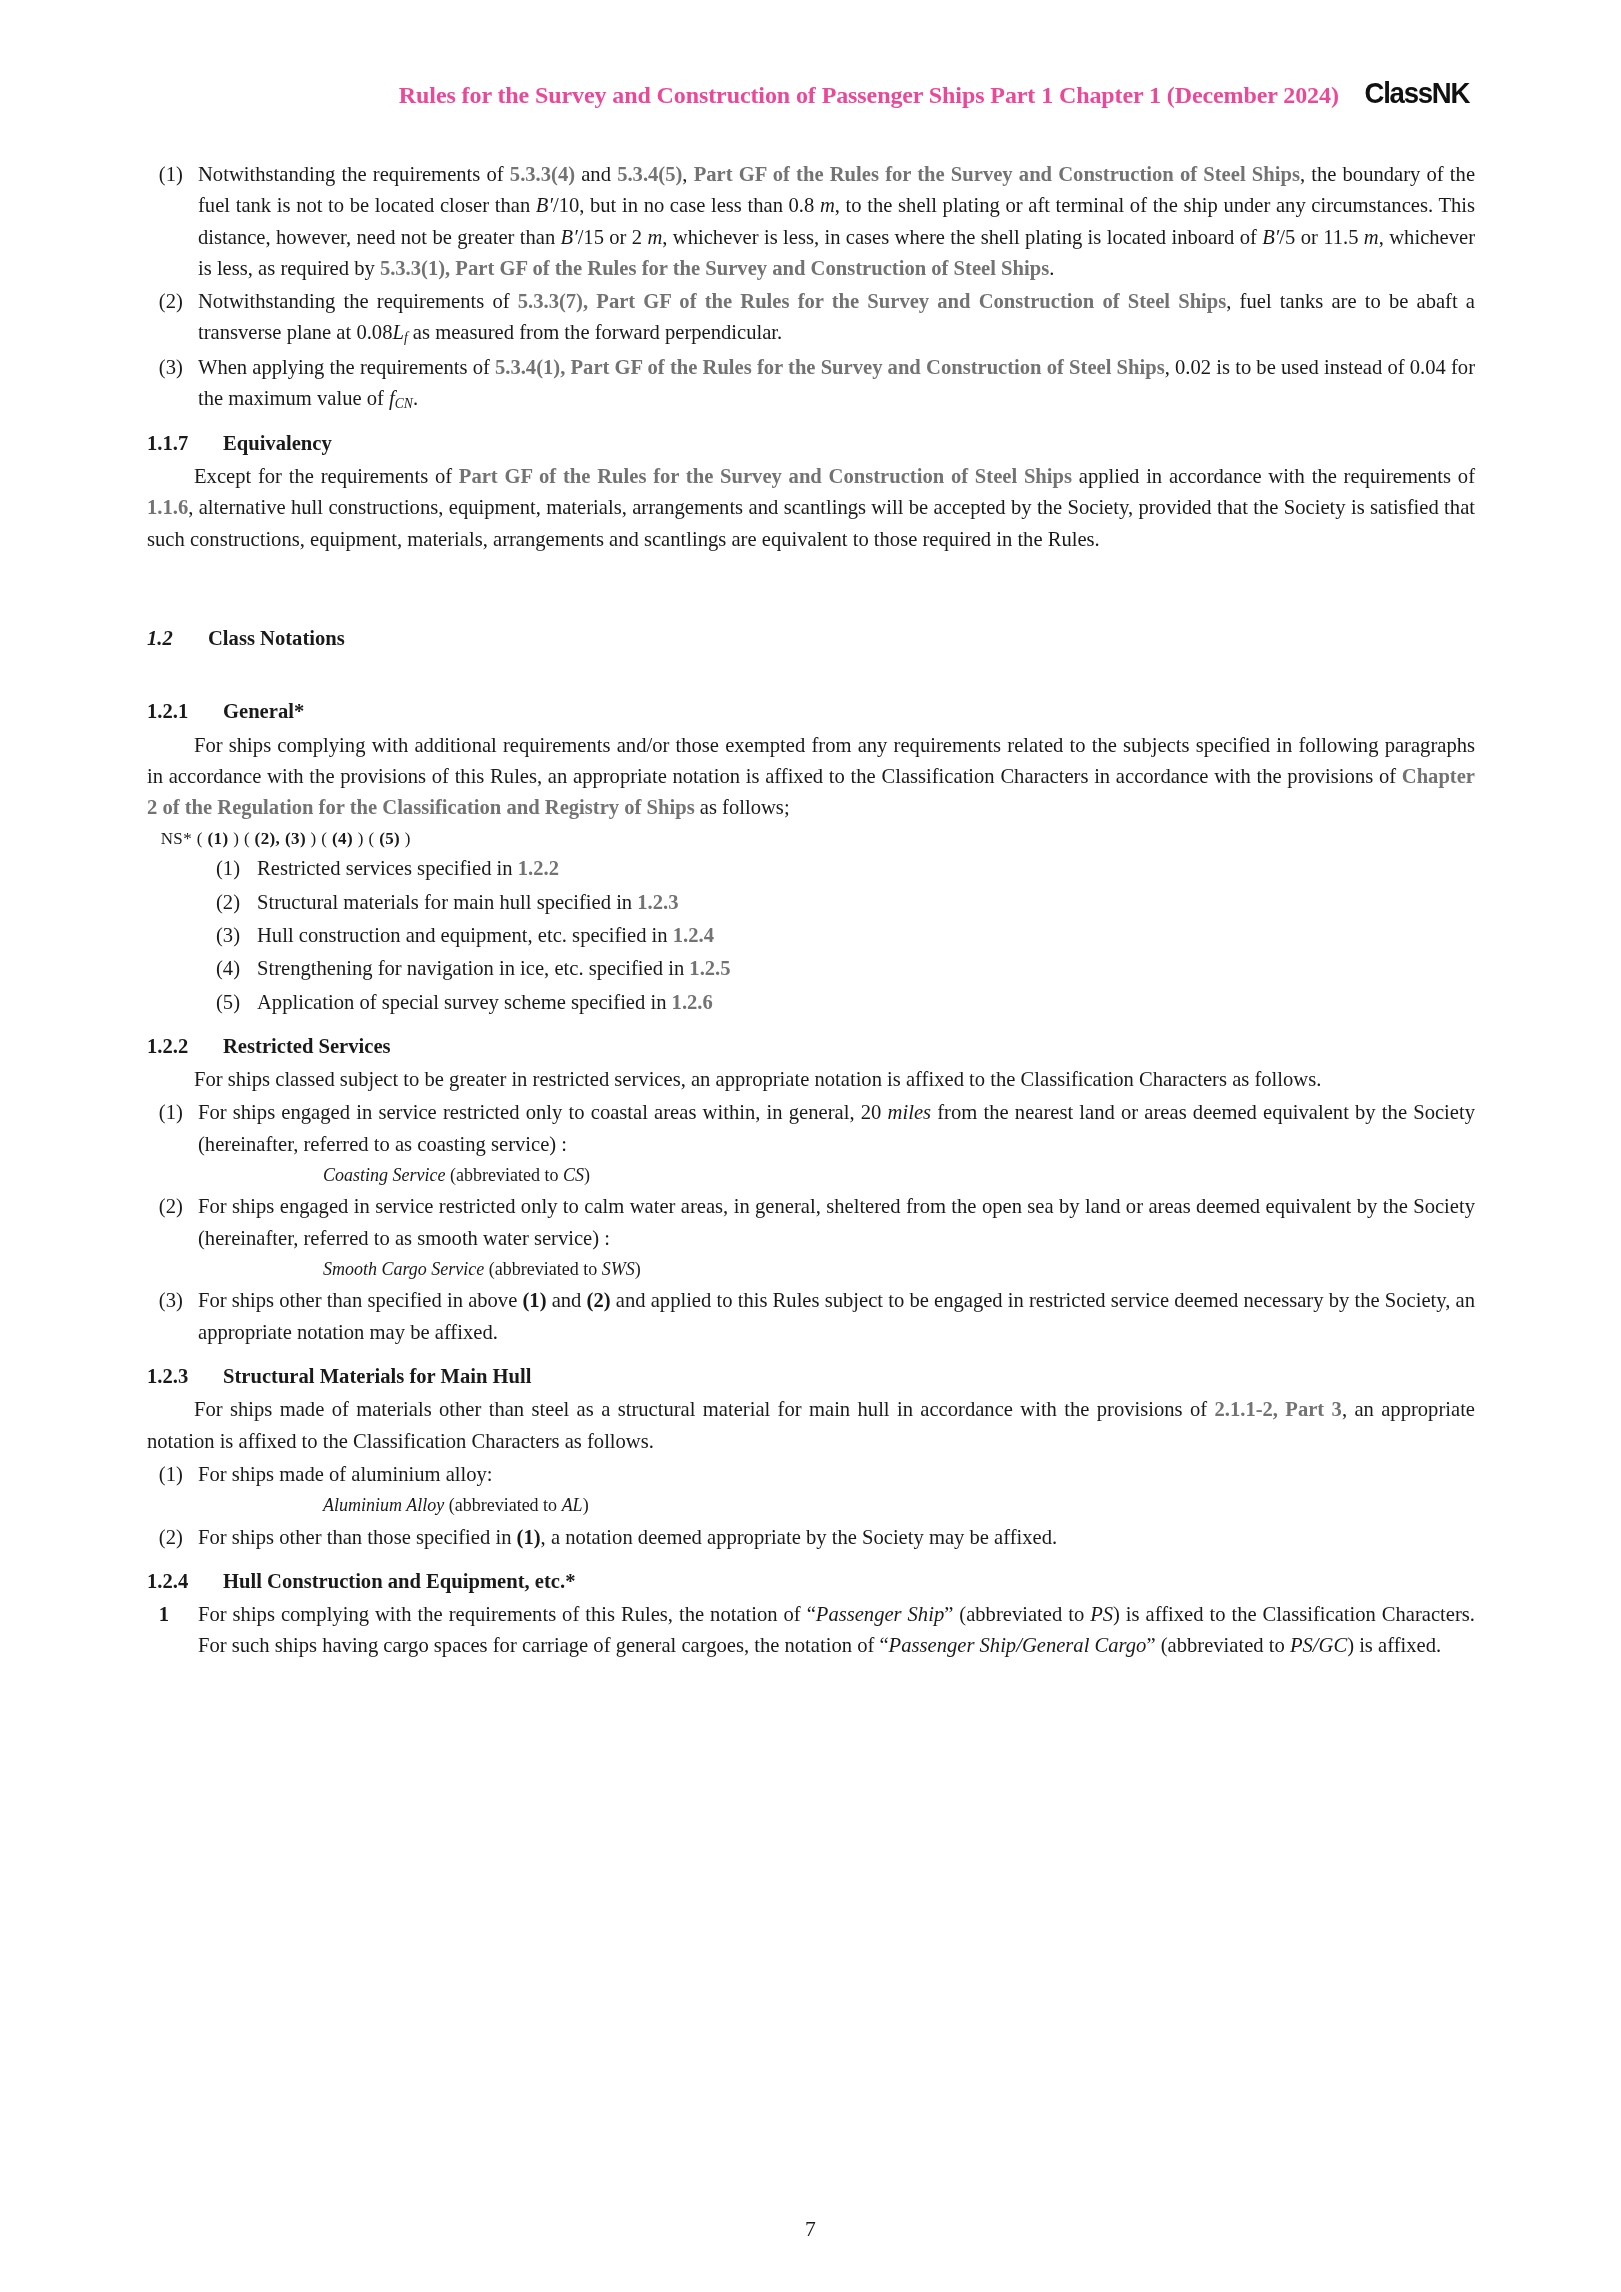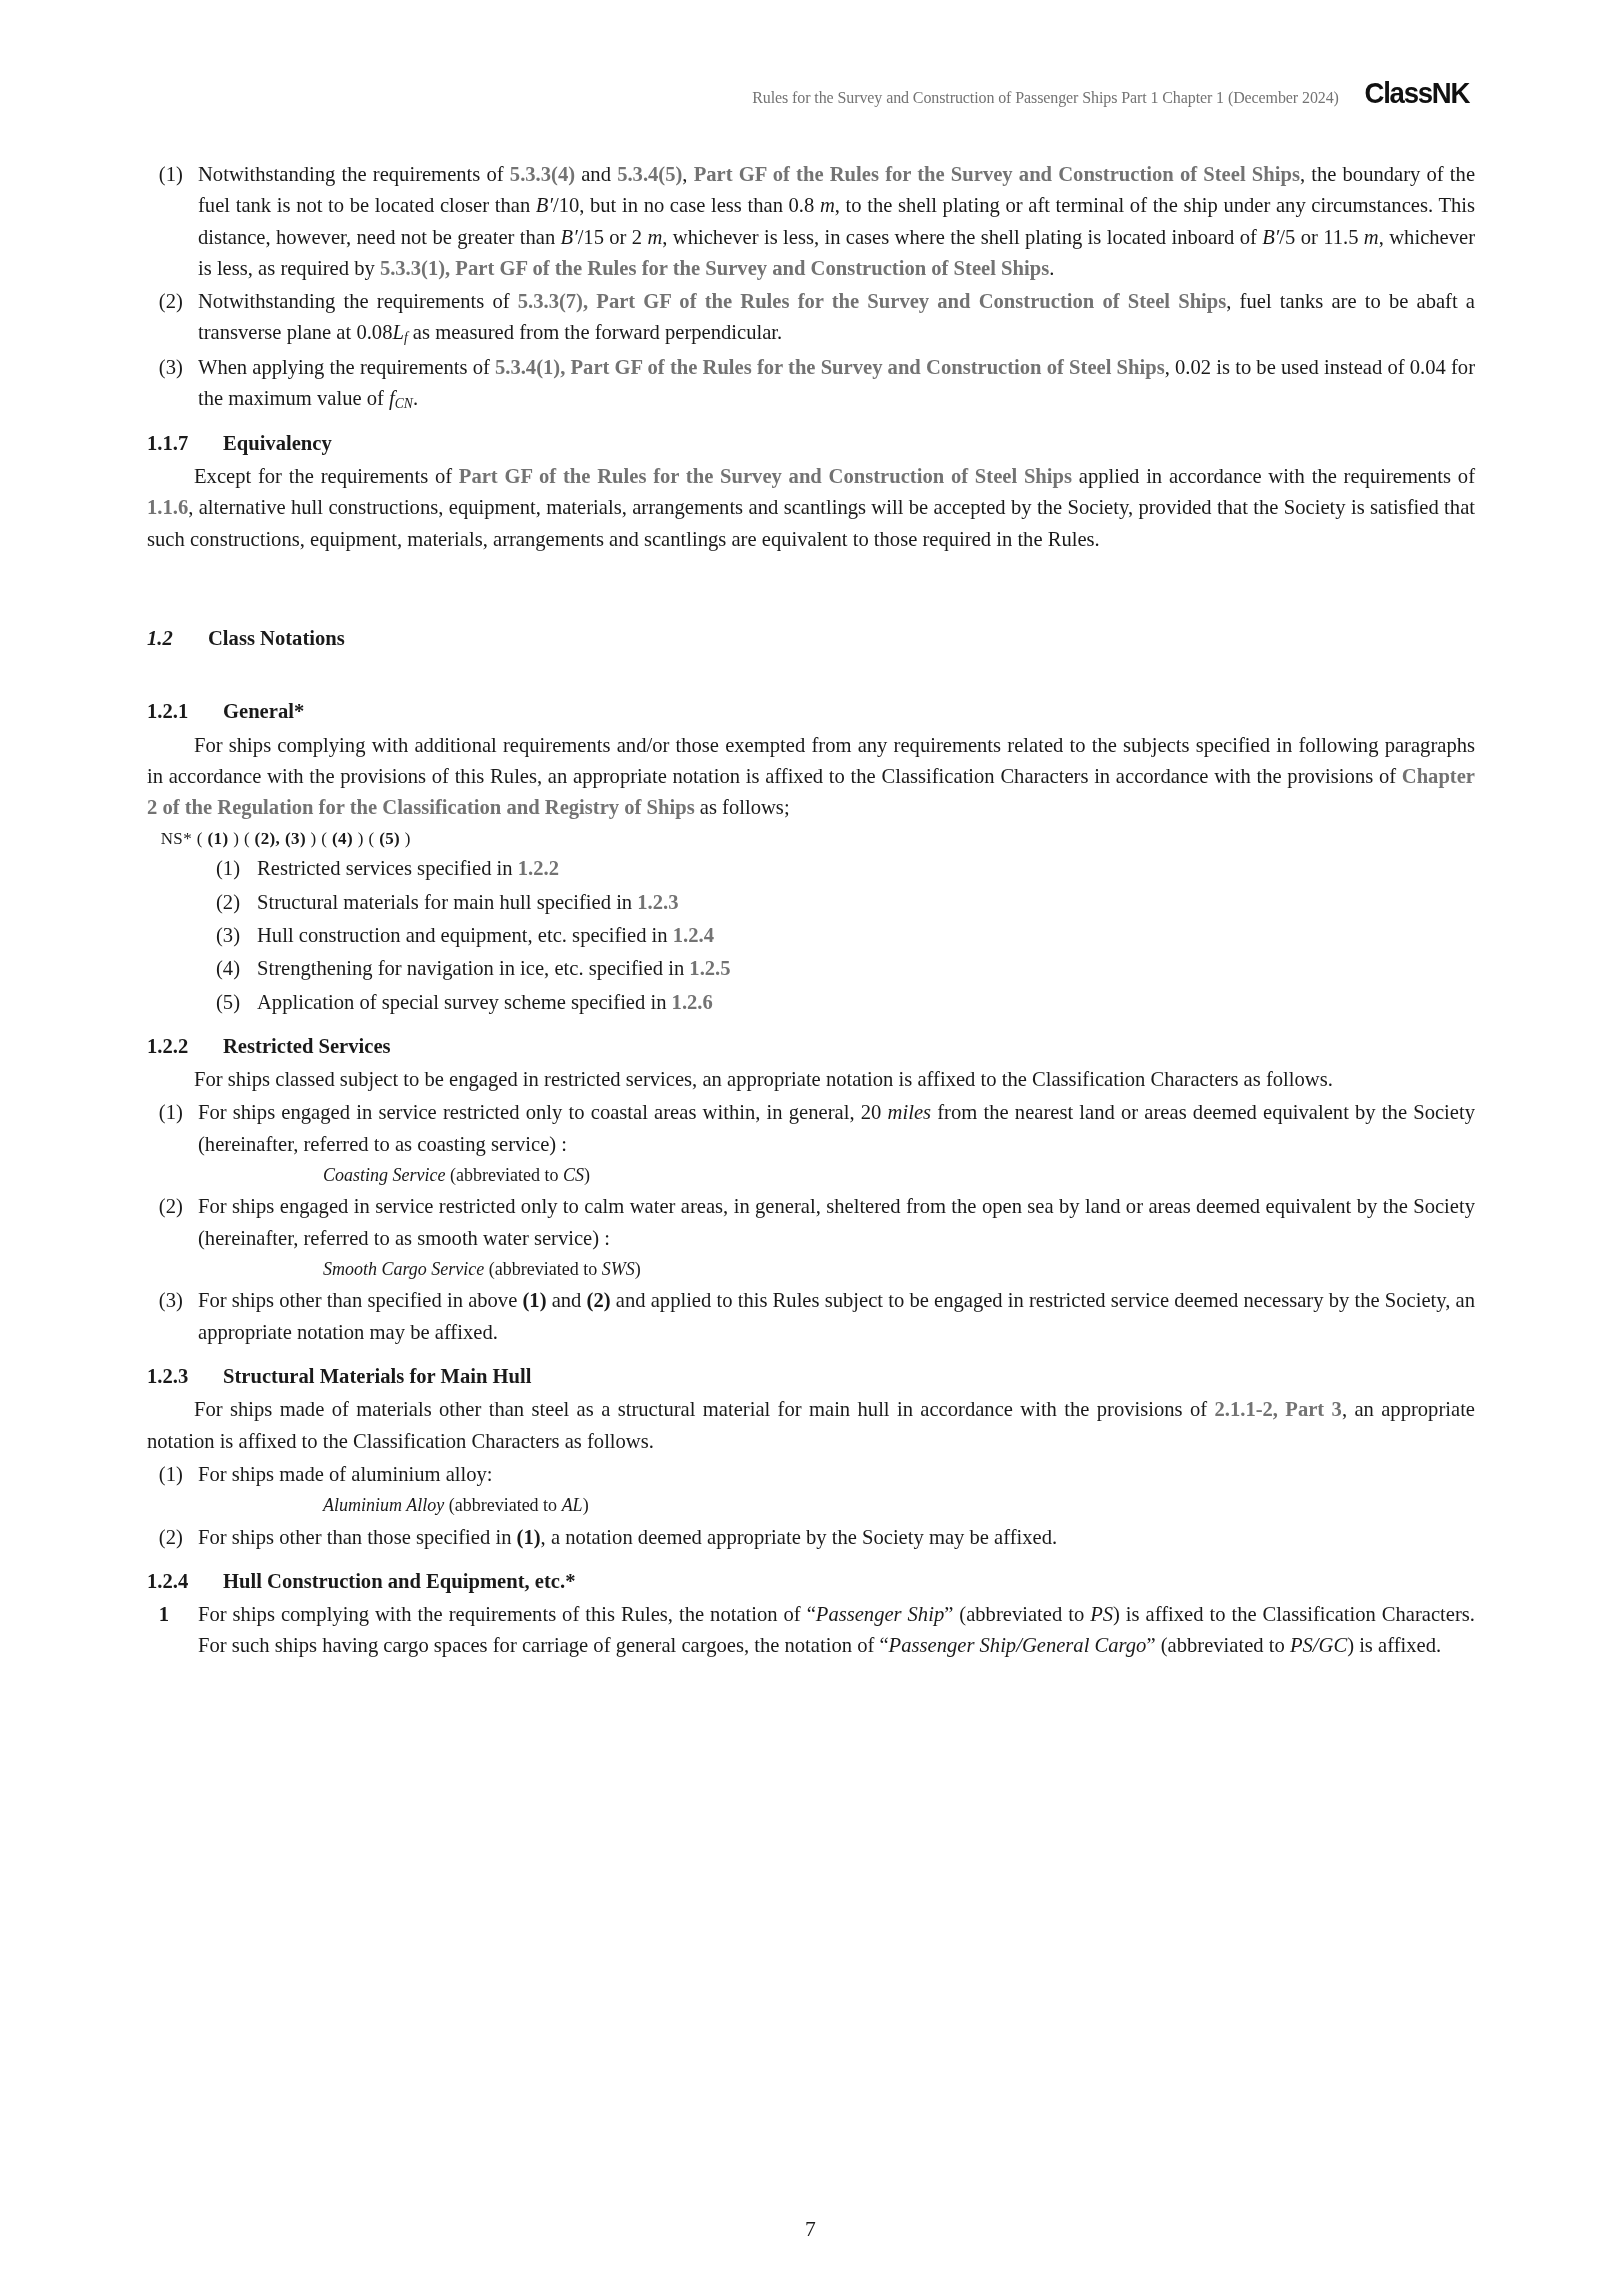--- a/index.html
+++ b/index.html
@@ -25,25 +25,25 @@
     position: absolute;
     top: 76px;
     left: 0;
     right: 0;
     display: flex;
     align-items: baseline;
     justify-content: flex-end;
     padding-right: 147px;
   }
   .header-title {
-    font-size: 16px;
-    font-weight: normal;
+    font-size: 24px;
+    font-weight: bold;
     letter-spacing: -0.1px;
     white-space: nowrap;
-    color: #737373;
+    color: #ec4899;
   }
   .header-logo {
     margin-left: 21.6px;
     font-family: "Liberation Sans", "DejaVu Sans", sans-serif;
     font-size: 30px;
     font-weight: bold;
     letter-spacing: -1.4px;
     color: #111111;
     transform: scaleX(0.92);
     transform-origin: left baseline;
@@ -232,21 +232,21 @@
       <div class="item indent">
         <span class="marker">(5)</span>
         <span class="itext"><span>Application of special survey scheme specified in </span><span class="lnk">1.2.6</span></span>
       </div>
     </div>
 
     <div class="heading">
       <span class="num">1.2.2</span>
       <span class="ttl">Restricted Services</span>
     </div>
-    <p class="body-par"><span>For ships classed subject to be engaged in restricted services, an appropriate notation is affixed to the Classification Characters as follows.</span></p>
+    <p class="body-par"><span>For ships classed subject to be greater in restricted services, an appropriate notation is affixed to the Classification Characters as follows.</span></p>
 
     <div class="item">
       <span class="marker">(1)</span>
       <span class="itext"><span>For ships engaged in service restricted only to coastal areas within, in general, 20 </span><span class="it">miles</span><span> from the nearest land or areas deemed equivalent by the Society (hereinafter, referred to as coasting service) :</span></span>
     </div>
     <div class="abbr-line"><span class="it">Coasting Service</span><span> (abbreviated to </span><span class="it">CS</span><span>)</span></div>
 
     <div class="item">
       <span class="marker">(2)</span>
       <span class="itext"><span>For ships engaged in service restricted only to calm water areas, in general, sheltered from the open sea by land or areas deemed equivalent by the Society (hereinafter, referred to as smooth water service) :</span></span>

